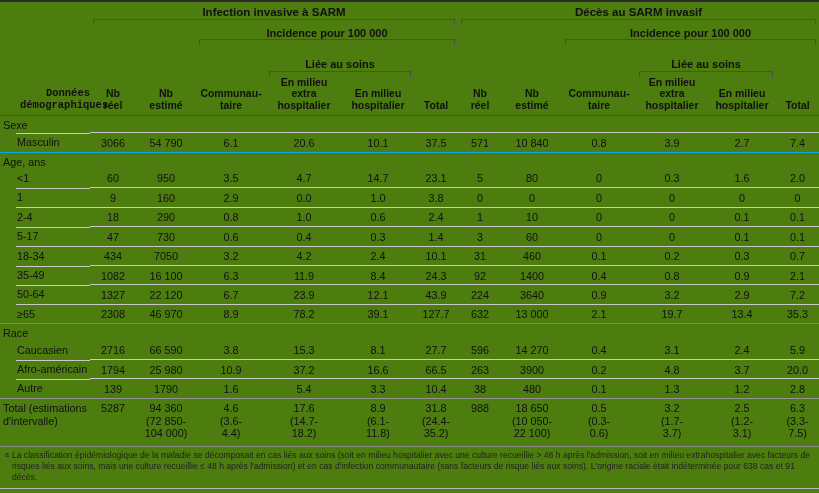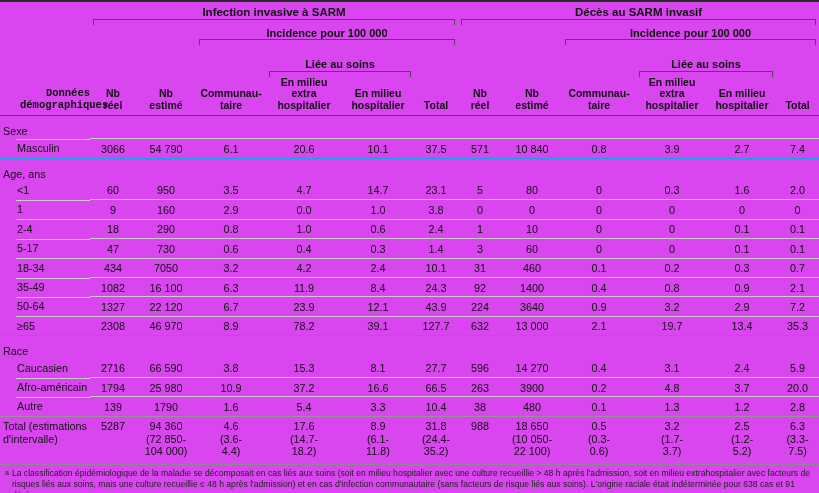--- a/index.html
+++ b/index.html
@@ -1,19 +1,19 @@
 <!DOCTYPE html>
 <html><head>
 <meta charset="utf-8">
 <style>
   html, body { margin:0; padding:0; background:#fff; }
   .page {
     width:819px; height:493px; box-sizing:border-box;
     font-family:"Liberation Sans", sans-serif; color:#111;
-    background:#d946ef; overflow:hidden;
+    background:#4d7c0f; overflow:hidden;
   }
   table.data-table {
     border-collapse:collapse; table-layout:fixed; width:819px;
     border-top:2.5px solid #2a2a2a;
   }
   thead th, thead td {
     font-weight:bold; text-align:center; vertical-align:bottom;
     padding:0; font-size:11px; line-height:1.12; white-space:pre-line; color:#111;
   }
   tr.spanner-row th { padding-top:4px; font-size:11.5px; }
@@ -28,21 +28,21 @@
   tr.liee-row th { padding-top:13px; font-size:11px; }
   tr.colheads th { padding-bottom:3px; border-bottom:1.5px solid #4a4a4a; font-size:10.5px; }
   tr.colheads th.demo-head { text-align:right; padding-left:20px;font-family:Liberation Mono, monospace; }
   tbody td {
     font-size:10.8px; vertical-align:top; padding:3.5px 1px 2.5px;
     white-space:pre-line; line-height:1.15;
   }
   td.label-cell { text-align:left; padding-left:3px; }
   tr.row-data td.label-cell { padding-left:17px;margin-left:28px; }
   td.value-cell { text-align:center; }
-  tr.row-group td { padding:9px 0 1px 3px; }
+  tr.row-group td { padding:3px 0 1px 3px; }
   tr.sep-partial td { border-top:1px solid #c9c9c9; }
   tr.sep-partial td.label-cell {
     border-top:none;
     background:linear-gradient(to right, transparent 16px, #c9c9c9 16px) no-repeat left top / 100% 1px;
   }
   tr.sep-full td { border-top:1px solid #0ea5e9; }
   tr.row-total td { border-top:1px solid #949494; padding-bottom:4px; }
   .footnote {
     display:flex; border-top:1.5px solid #8a8a8a; border-bottom:1.5px solid #b5b5b5;
     margin-top:2px; padding:3px 4px 4px 5px;
@@ -350,21 +350,21 @@
 (10 050-
 22 100)</td>
           <td class="value-cell">0.5
 (0.3-
 0.6)</td>
           <td class="value-cell">3.2
 (1.7-
 3.7)</td>
           <td class="value-cell">2.5
 (1.2-
-5.2)</td>
+3.1)</td>
           <td class="value-cell">6.3
 (3.3-
 7.5)</td>
         </tr>
       </tbody>
   </table>
 
   <div class="footnote">
     <sup>a</sup>
     <div>La classification épidémiologique de la maladie se décomposait en cas liés aux soins (soit en milieu hospitalier avec une culture recueillie &gt; 48 h après l'admission, soit en milieu extrahospitalier avec facteurs de risques liés aux soins, mais une culture recueillie ≤ 48 h après l'admission) et en cas d'infection communautaire (sans facteurs de risque liés aux soins). L'origine raciale était indéterminée pour 638 cas et 91 décès.</div>

